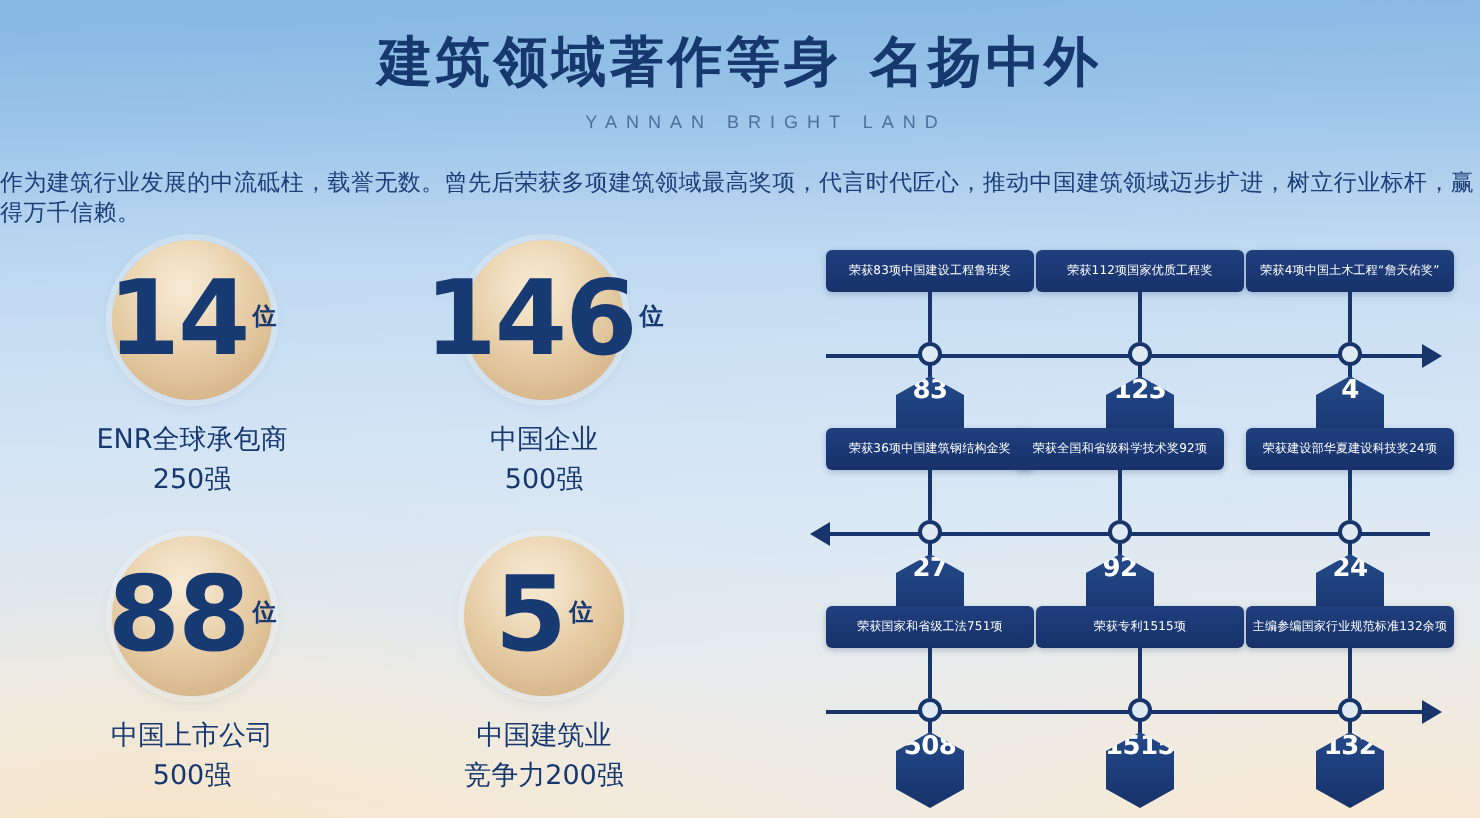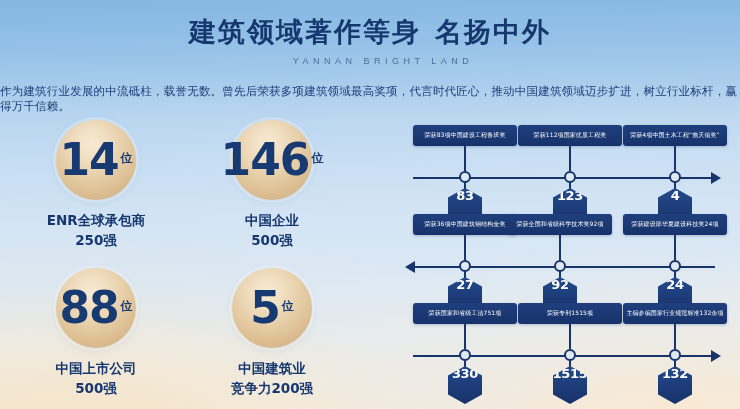--- a/index.html
+++ b/index.html
@@ -47,32 +47,32 @@
   .stat{width:176px;text-align:center;}
   .circle{
     width:80px;height:80px;border-radius:50%;margin:0 auto;
     position:relative;
     background:
       radial-gradient(circle at 44% 30%, #f7ead5 0%, #f1dfc2 22%, #e6cda6 48%, #ddbf93 68%, #d3b186 86%, #cba87d 100%);
     box-shadow:0 0 0 3px rgba(255,255,255,0.30), 0 2px 7px rgba(90,110,140,0.18);
     display:flex;align-items:center;justify-content:center;
   }
   .circle .num{
-    font-size:44px;font-weight:700;color:#173a73;line-height:1;
+    font-size:52px;font-weight:700;color:#173a73;line-height:1;
     letter-spacing:-1px;
     font-family:"DejaVu Sans","Liberation Sans",sans-serif;
     display:flex;align-items:flex-end;
   }
   .circle .unit{
     font-size:12px;font-weight:700;color:#173a73;
     margin-left:2px;margin-bottom:3px;letter-spacing:0;
     font-family:"DejaVu Sans","Liberation Sans",sans-serif;
   }
   .stat-label{
-    margin-top:10px;font-size:13.5px;color:#16386f;font-weight:700;line-height:1.5;
+    margin-top:10px;font-size:13.5px;color:#16386f;font-weight:400;line-height:1.5;
     font-family:"DejaVu Sans","Liberation Sans",sans-serif;
   }
   .stat-label .l2{display:block;}
   .stat-row + .stat-row{margin-top:17px;}
 
   
   .timelines{position:absolute;left:386px;top:125px;width:346px;}
   .tl{position:relative;height:89px;}
   .tl .axis{
     position:absolute;left:27px;top:52px;width:302px;height:2px;background:#17356b;
@@ -246,21 +246,21 @@
 
     <div class="tl">
       <div class="axis"></div>
       <div class="arrow right"></div>
       <div class="node" style="left:27px">
         <div class="box">荣获国家和省级工法751项</div>
         <div class="stem"></div>
         <div class="ring"></div>
         <div class="stem2"></div>
         <div class="hex">
-            <span>330</span>
+            <span>508</span>
           </div>
       </div>
       <div class="node" style="left:132px">
         <div class="box">荣获专利1515项</div>
         <div class="stem"></div>
         <div class="ring"></div>
         <div class="stem2"></div>
         <div class="hex">
             <span>1515</span>
           </div>

